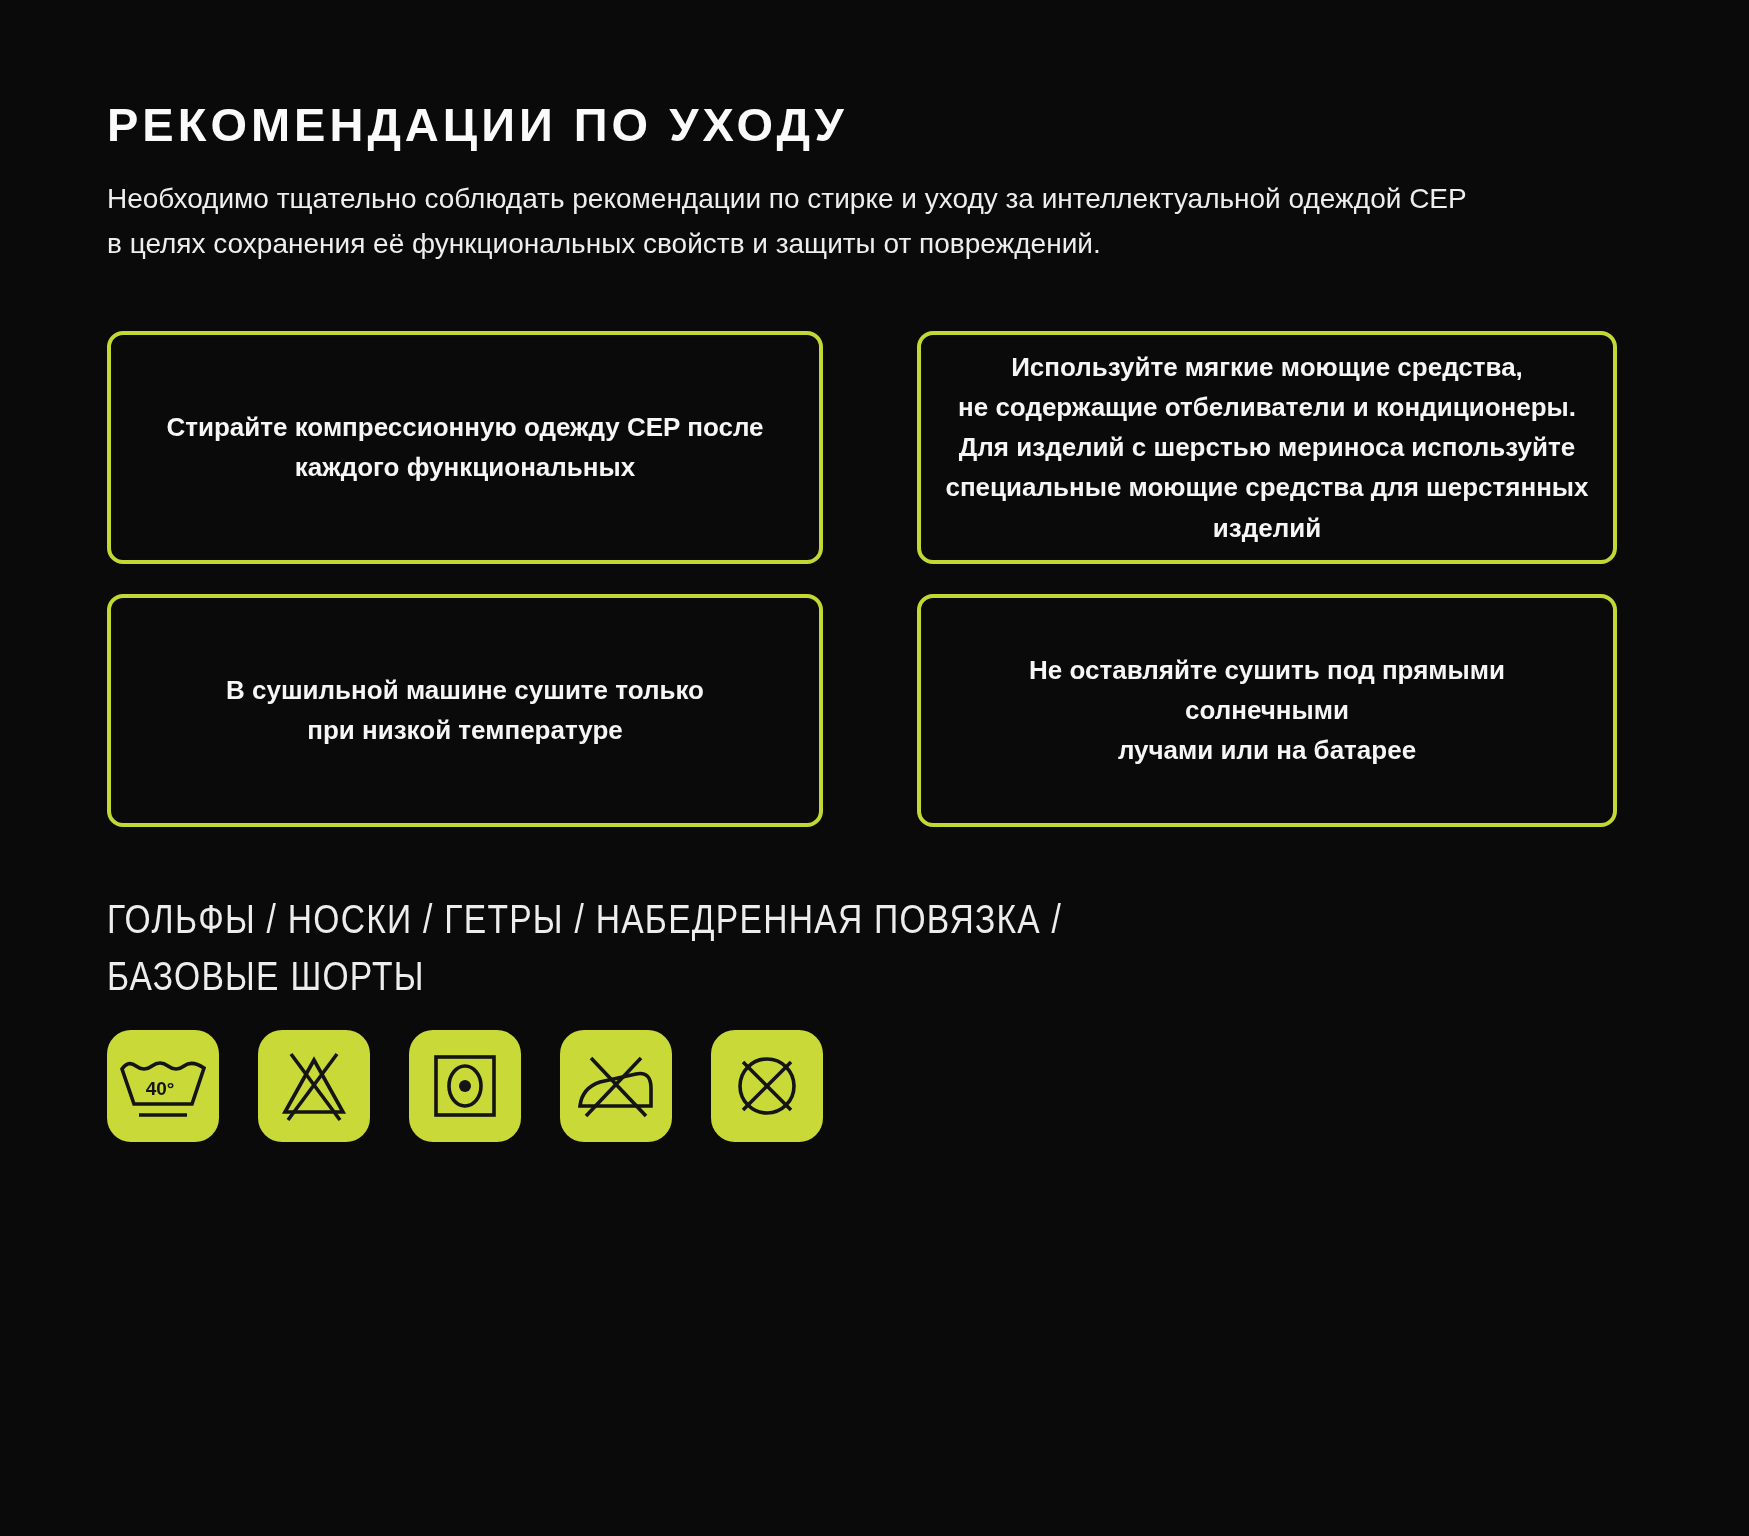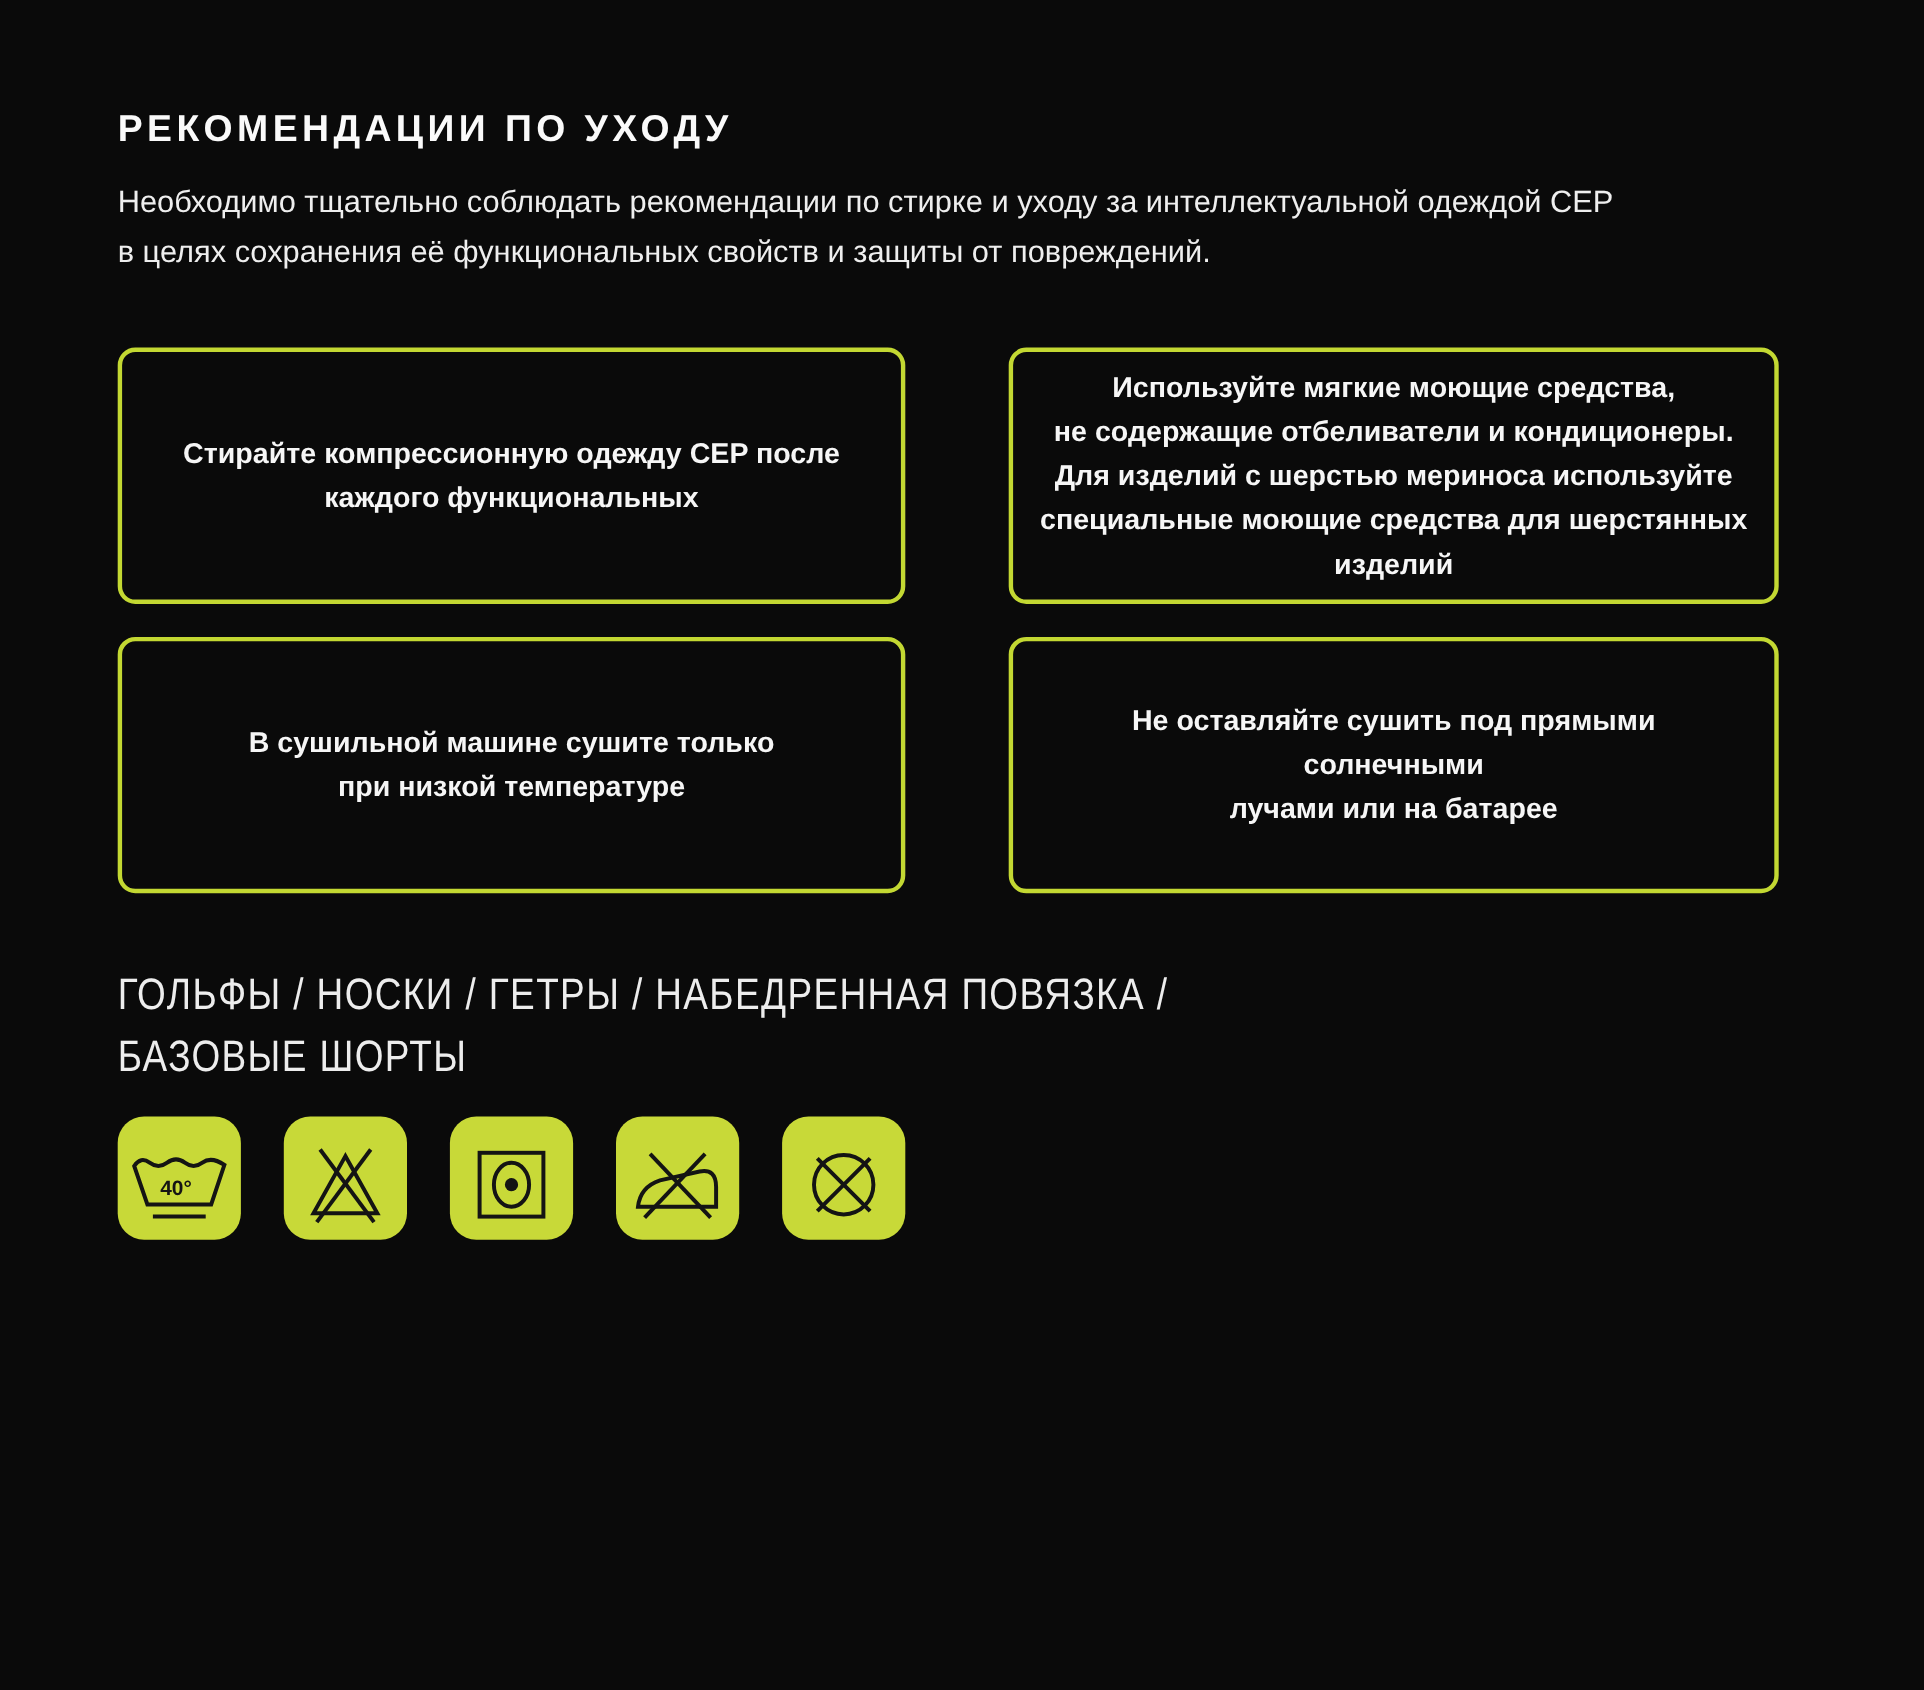--- a/index.html
+++ b/index.html
@@ -12,21 +12,21 @@
   body{
     width:1749px;height:1536px;
     background:var(--bg);
     color:var(--text);
     font-family:"Liberation Sans",sans-serif;
     overflow:hidden;
   }
   .content{padding:98px 0 0 107px;width:1510px;}
   .page-title{
     margin:0;
-    font-size:34px;
+    font-size:47px;
     font-weight:700;
     letter-spacing:4px;
     line-height:1.15;
     color:#fafafa;
   }
   .intro{
     margin-top:24px;
     font-size:28px;
     font-weight:400;
     line-height:1.62;
@@ -70,21 +70,21 @@
   }
   .icons-row{
     margin-top:26px;
     display:flex;
     gap:39px;
   }
   .tile{
     width:112px;height:112px;
     background:var(--tile);
     border-radius:24px;
-    display:flex;align-items:flex-end;justify-content:center;
+    display:flex;align-items:center;justify-content:center;
   }
   .tile svg{width:100px;height:100px;display:block;}
   .sym{stroke:#141414;stroke-width:3.6;fill:none;}
   .sym-fill{fill:#141414;stroke:none;}
   .sym-text{
     fill:#141414;stroke:none;
     font-family:"Liberation Sans",sans-serif;
     font-size:19px;font-weight:600;
   }
 </style>

